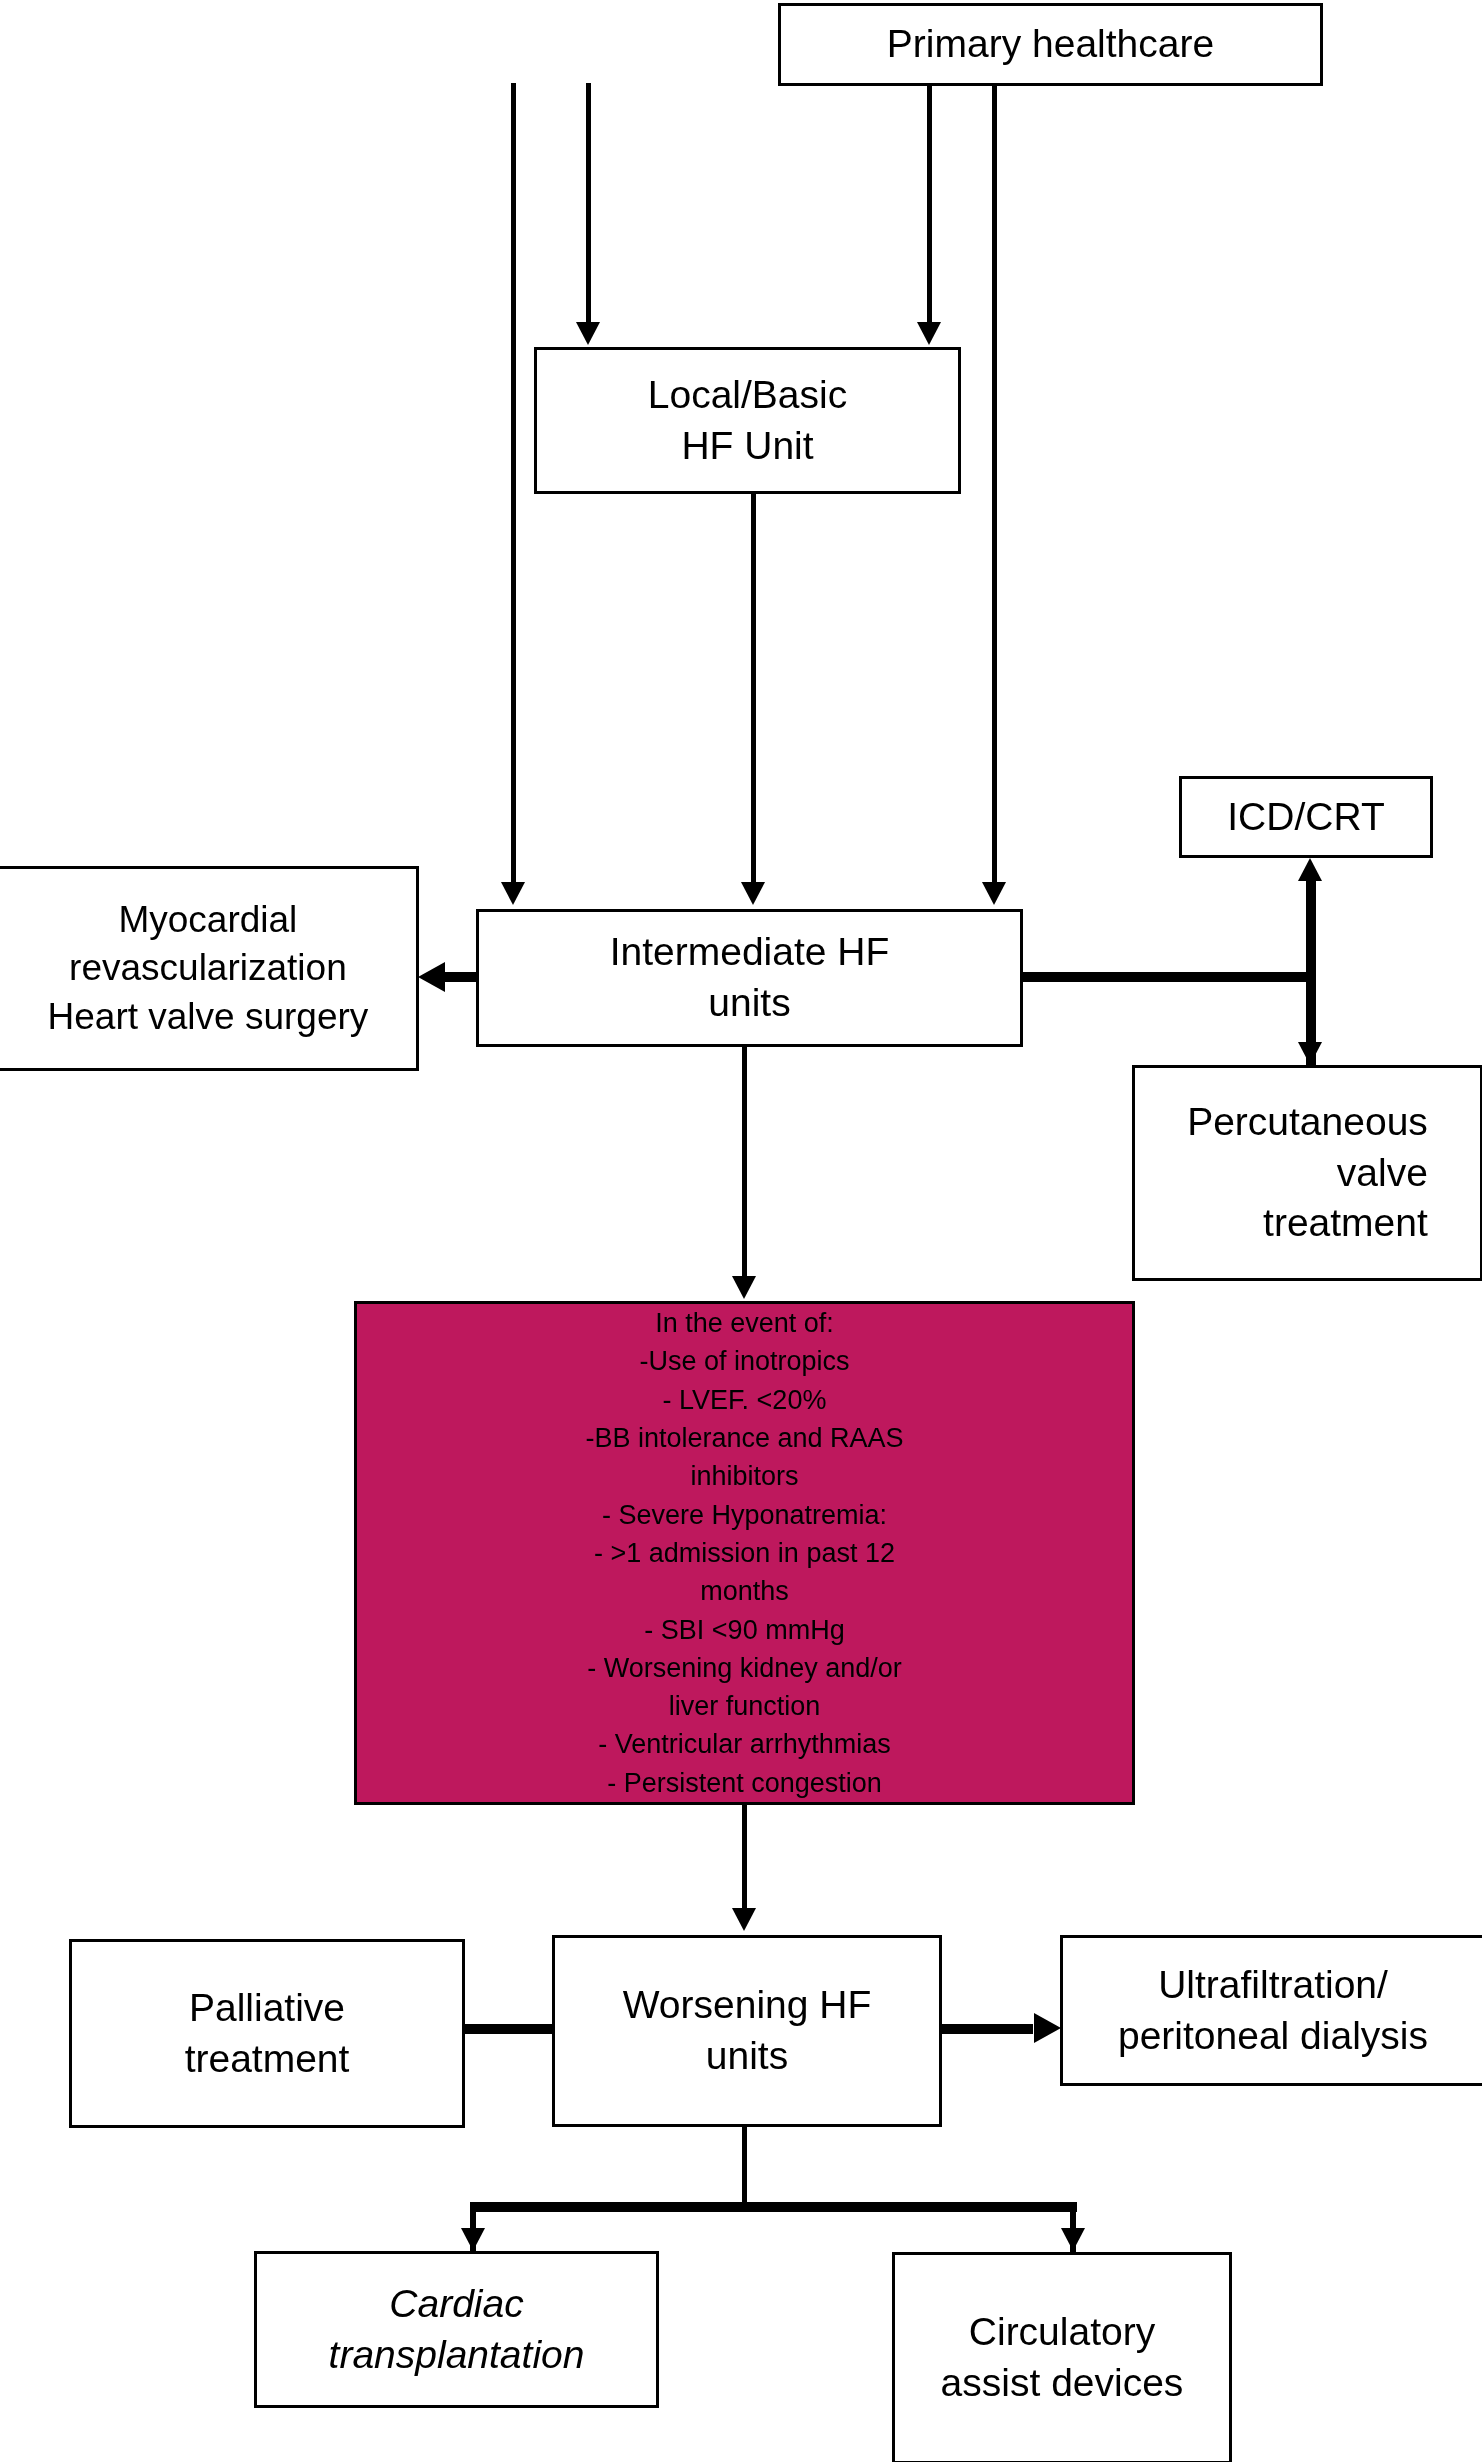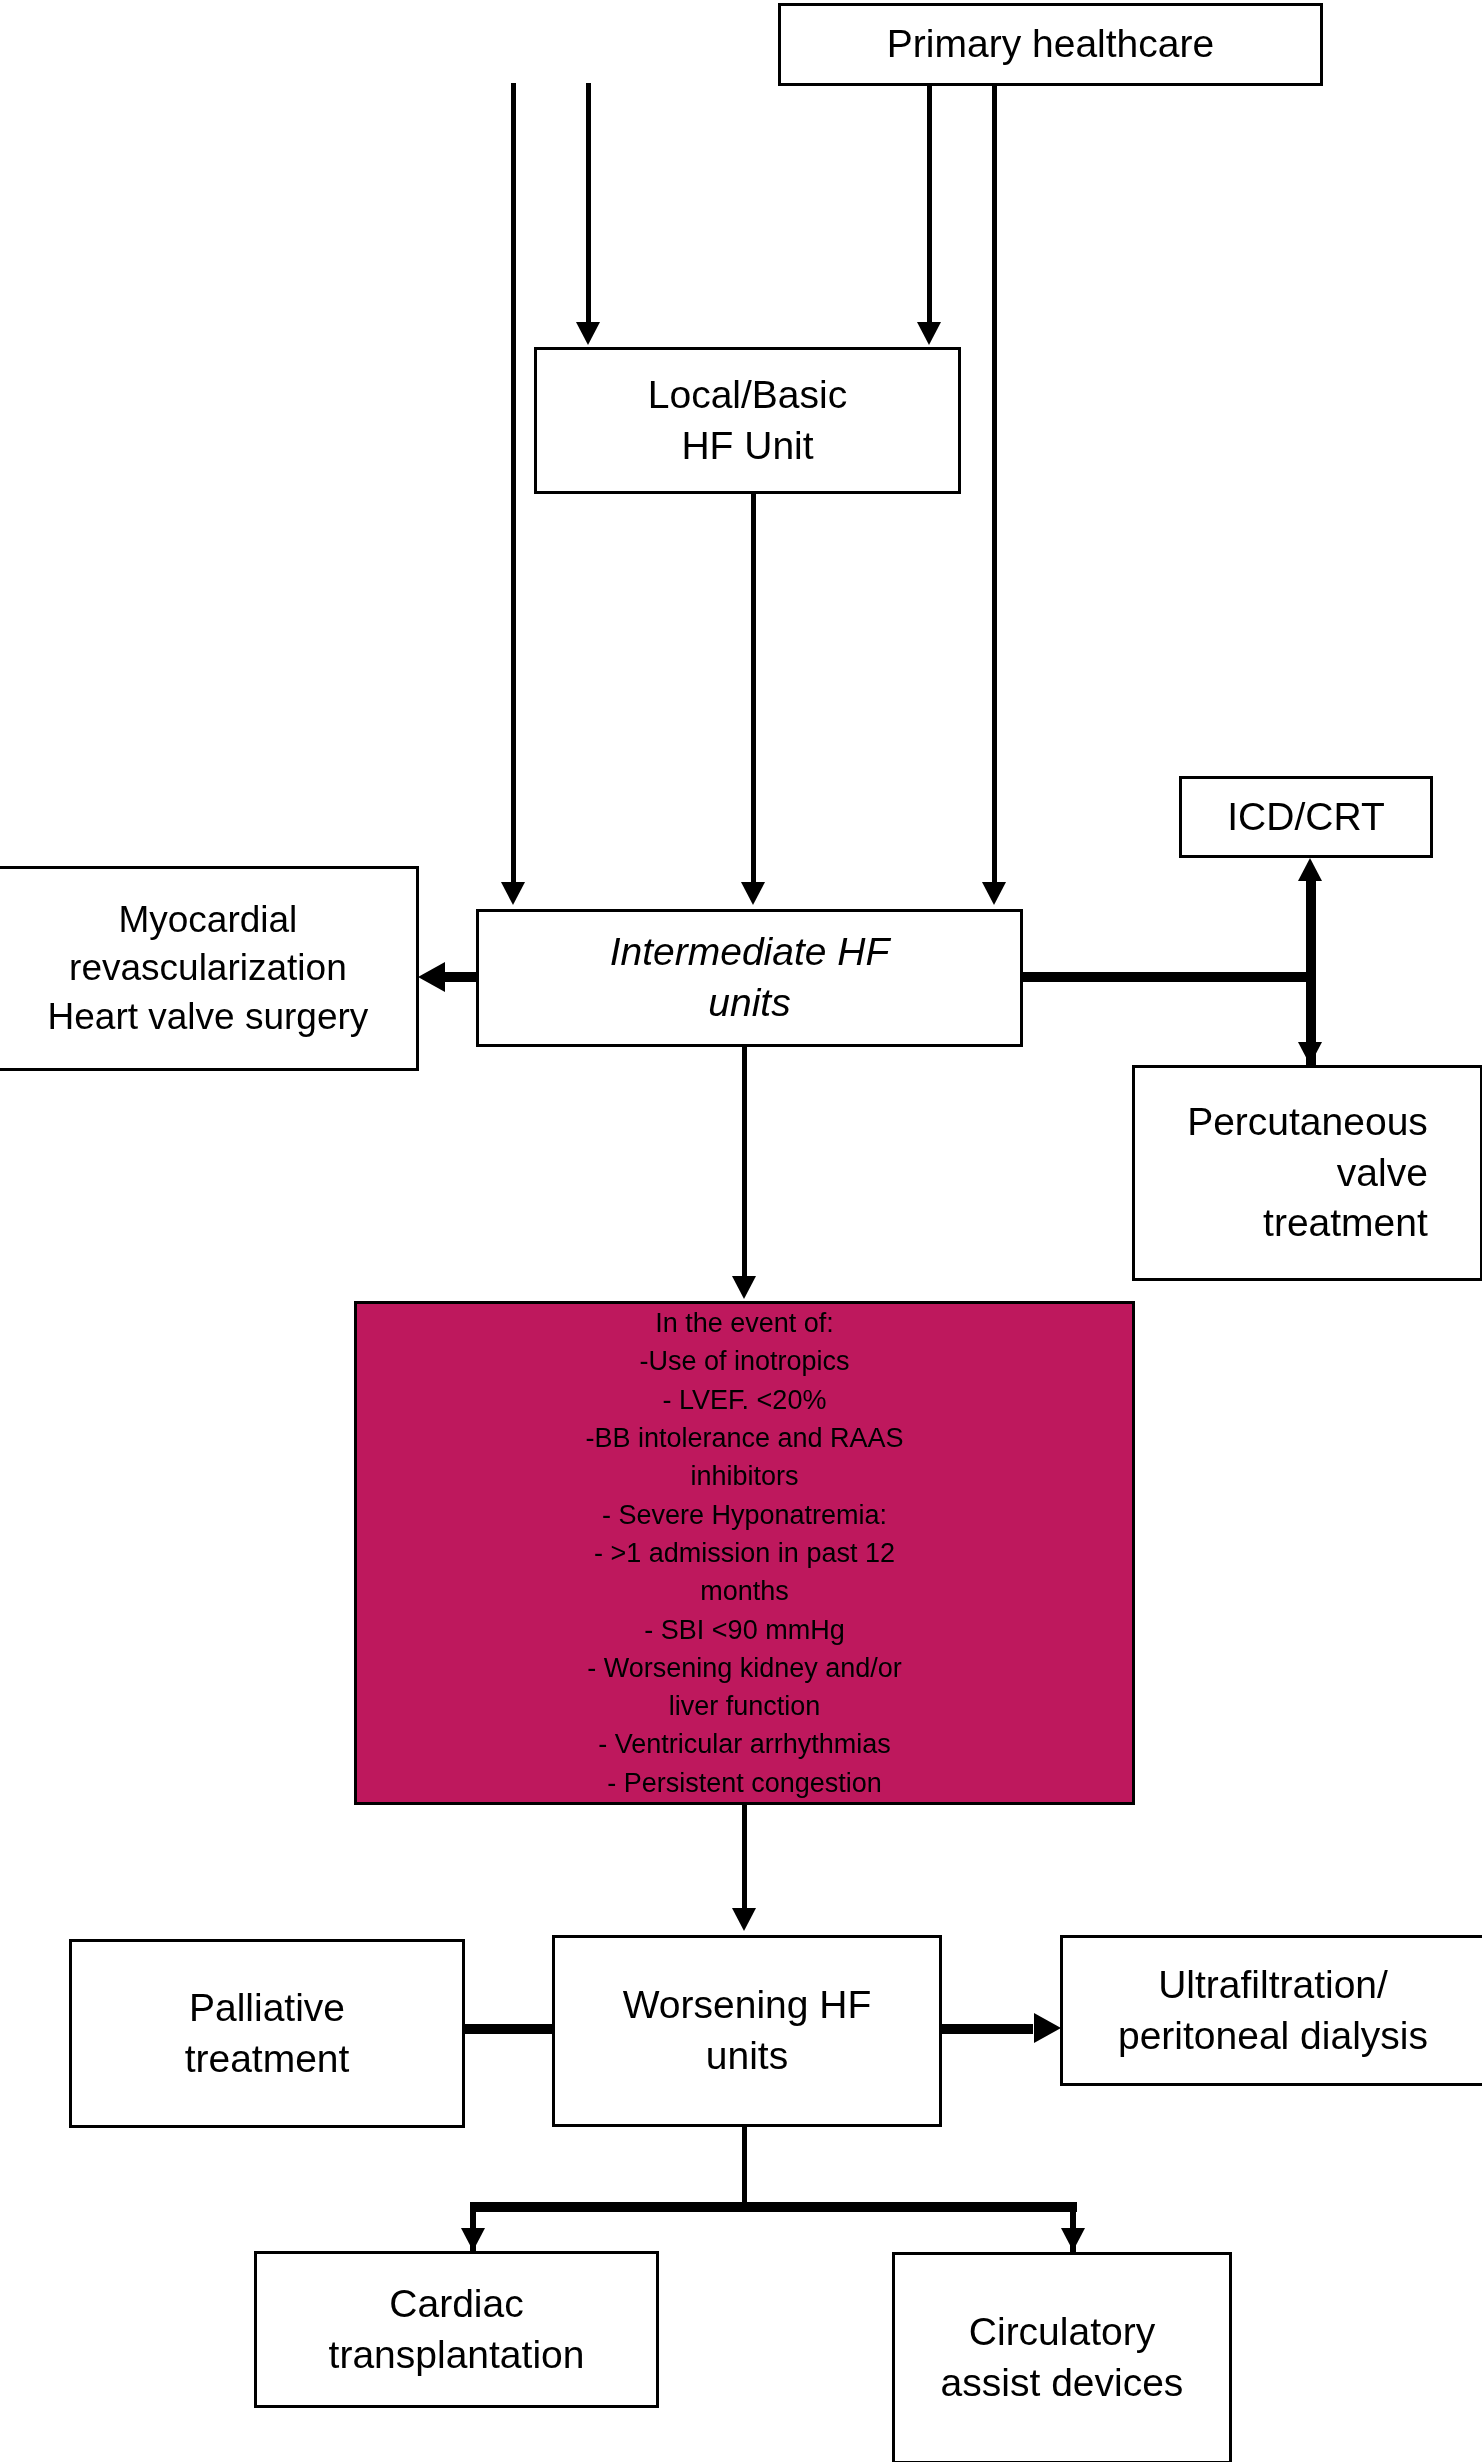--- a/index.html
+++ b/index.html
@@ -122,21 +122,21 @@
   <div class="node fs-lg" style="left:1179px; top:776px; width:254px; height:82px;">
     <span class="label">ICD/CRT</span>
   </div>
 
   <div class="node fs-md" style="left:-3.6px; top:866px; width:423px; height:205px;">
     <span class="label">Myocardial
 revascularization
 Heart valve surgery</span>
   </div>
 
-  <div class="node fs-lg" style="left:476px; top:909px; width:547px; height:138px;font-style:italic;">
+  <div class="node fs-lg" style="left:476px; top:909px; width:547px; height:138px;">
     <span class="label">Intermediate HF
 units</span>
   </div>
 
   <div class="node fs-lg" style="left:1132px; top:1065px; width:351px; height:216px;text-align:right;">
     <span class="label">Percutaneous
 valve
 treatment</span>
   </div>
 
@@ -164,21 +164,21 @@
   <div class="node fs-lg" style="left:552px; top:1935px; width:390px; height:192px;">
     <span class="label">Worsening HF
 units</span>
   </div>
 
   <div class="node fs-lg" style="left:1060px; top:1935px; width:426px; height:151px;">
     <span class="label">Ultrafiltration/
 peritoneal dialysis</span>
   </div>
 
-  <div class="node fs-lg" style="left:254px; top:2251px; width:405px; height:157px;">
+  <div class="node fs-lg" style="left:254px; top:2251px; width:405px; height:157px;font-style:italic;">
     <span class="label">Cardiac
 transplantation</span>
   </div>
 
   <div class="node fs-lg" style="left:892px; top:2252px; width:340px; height:212px;">
     <span class="label">Circulatory
 assist devices</span>
   </div>
 
   <div class="vline vline-thin" style="left:586px; top:83px; height:242px;"></div>

